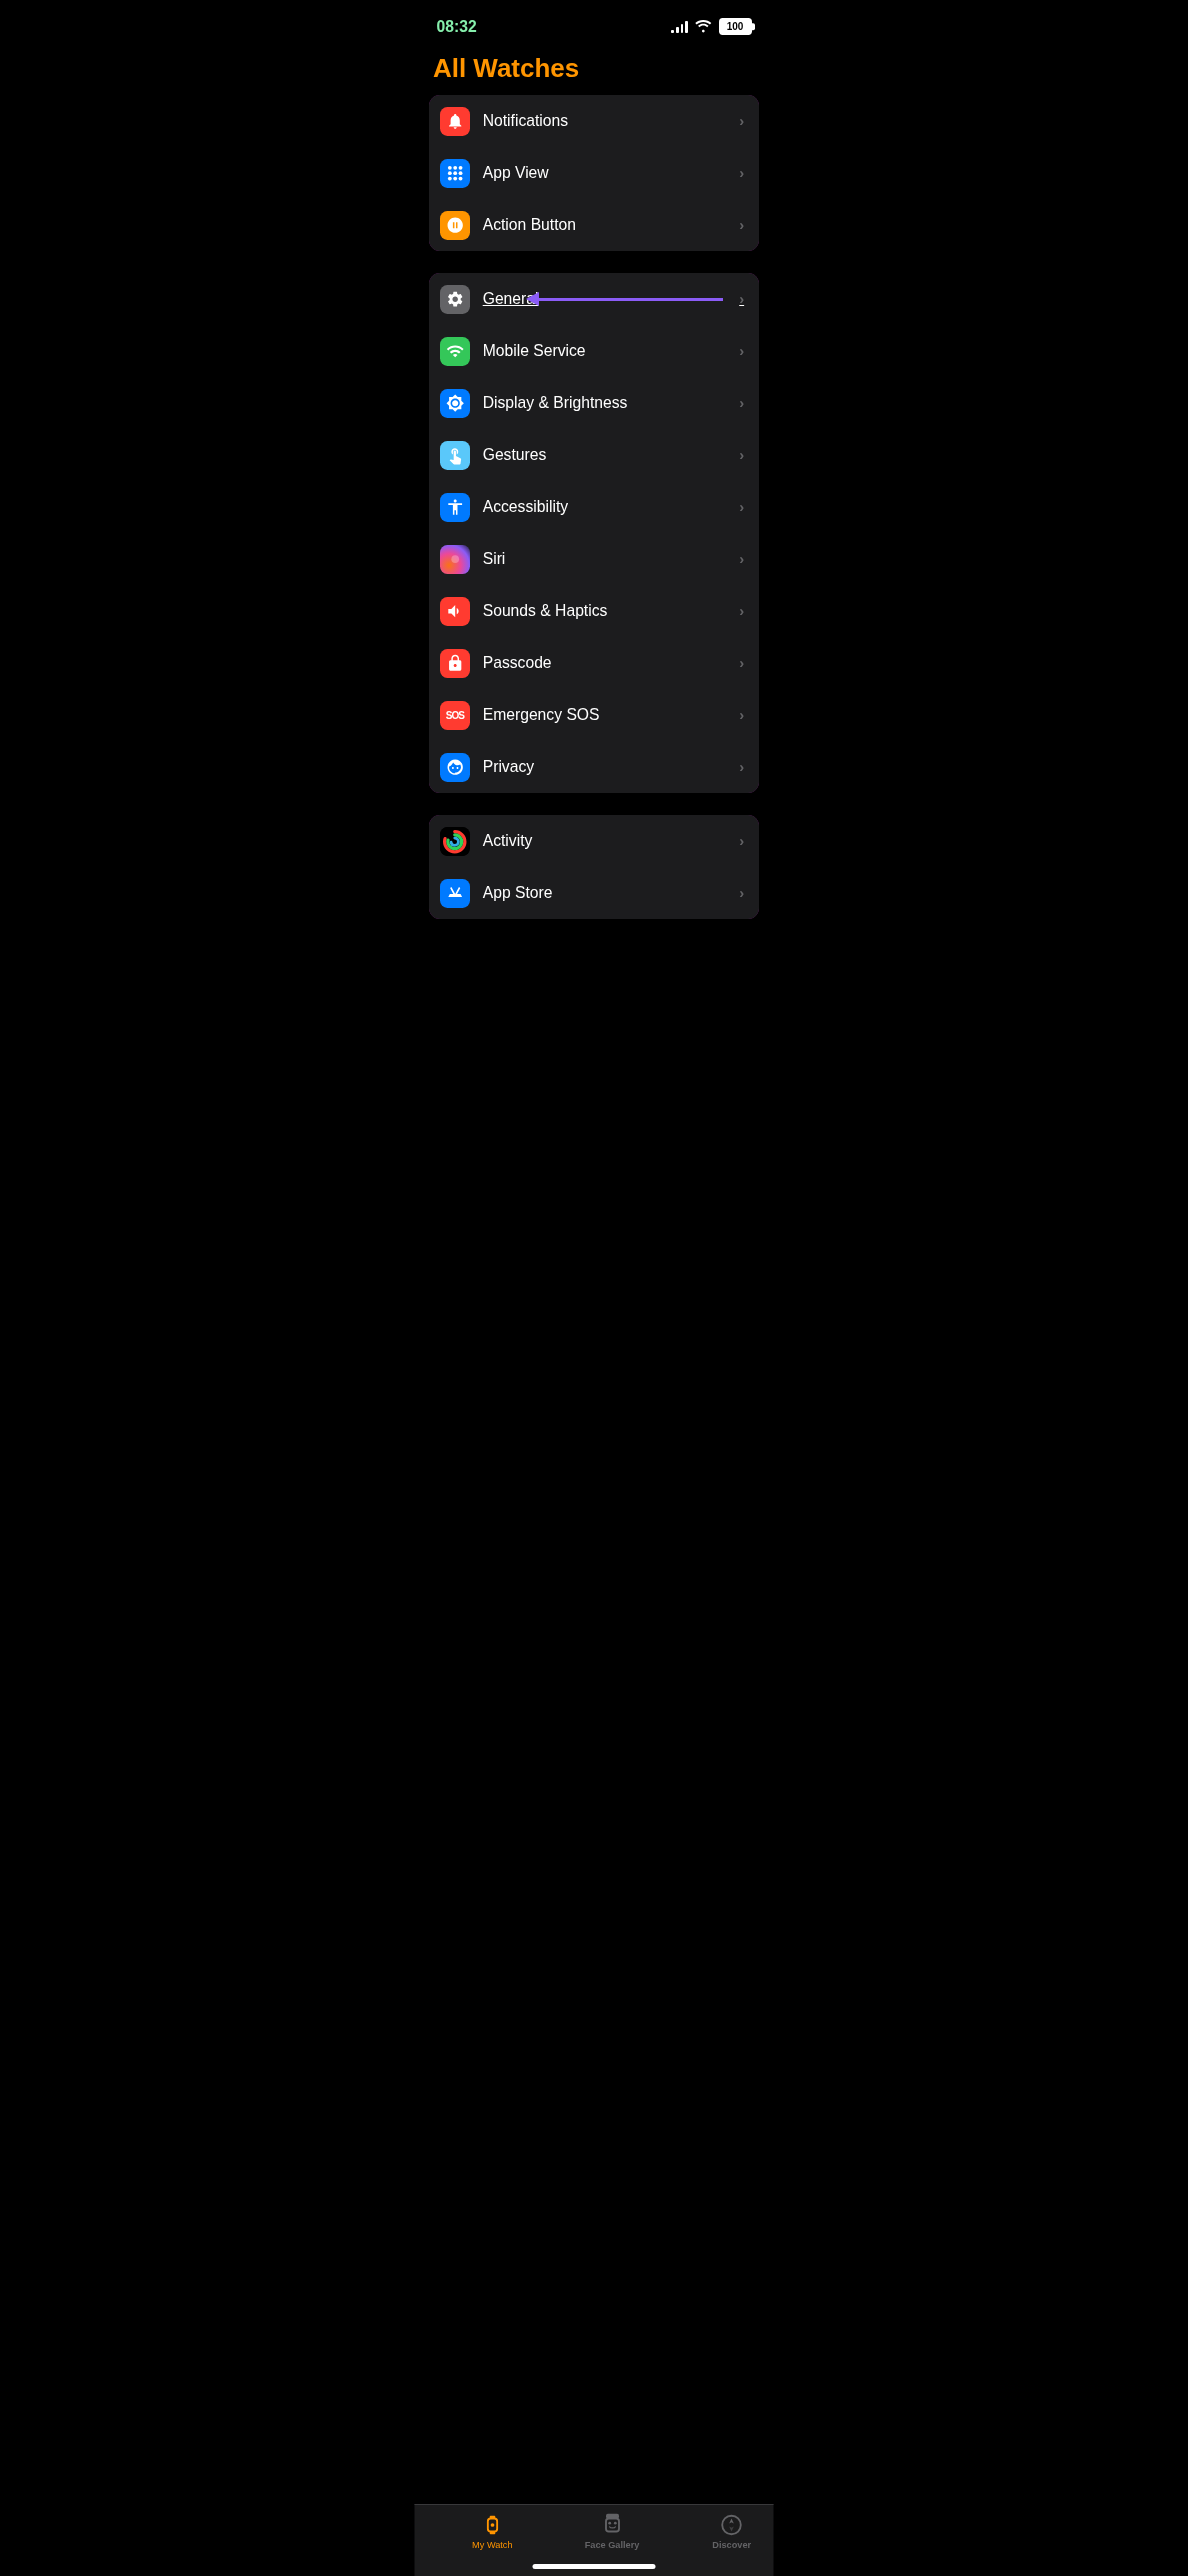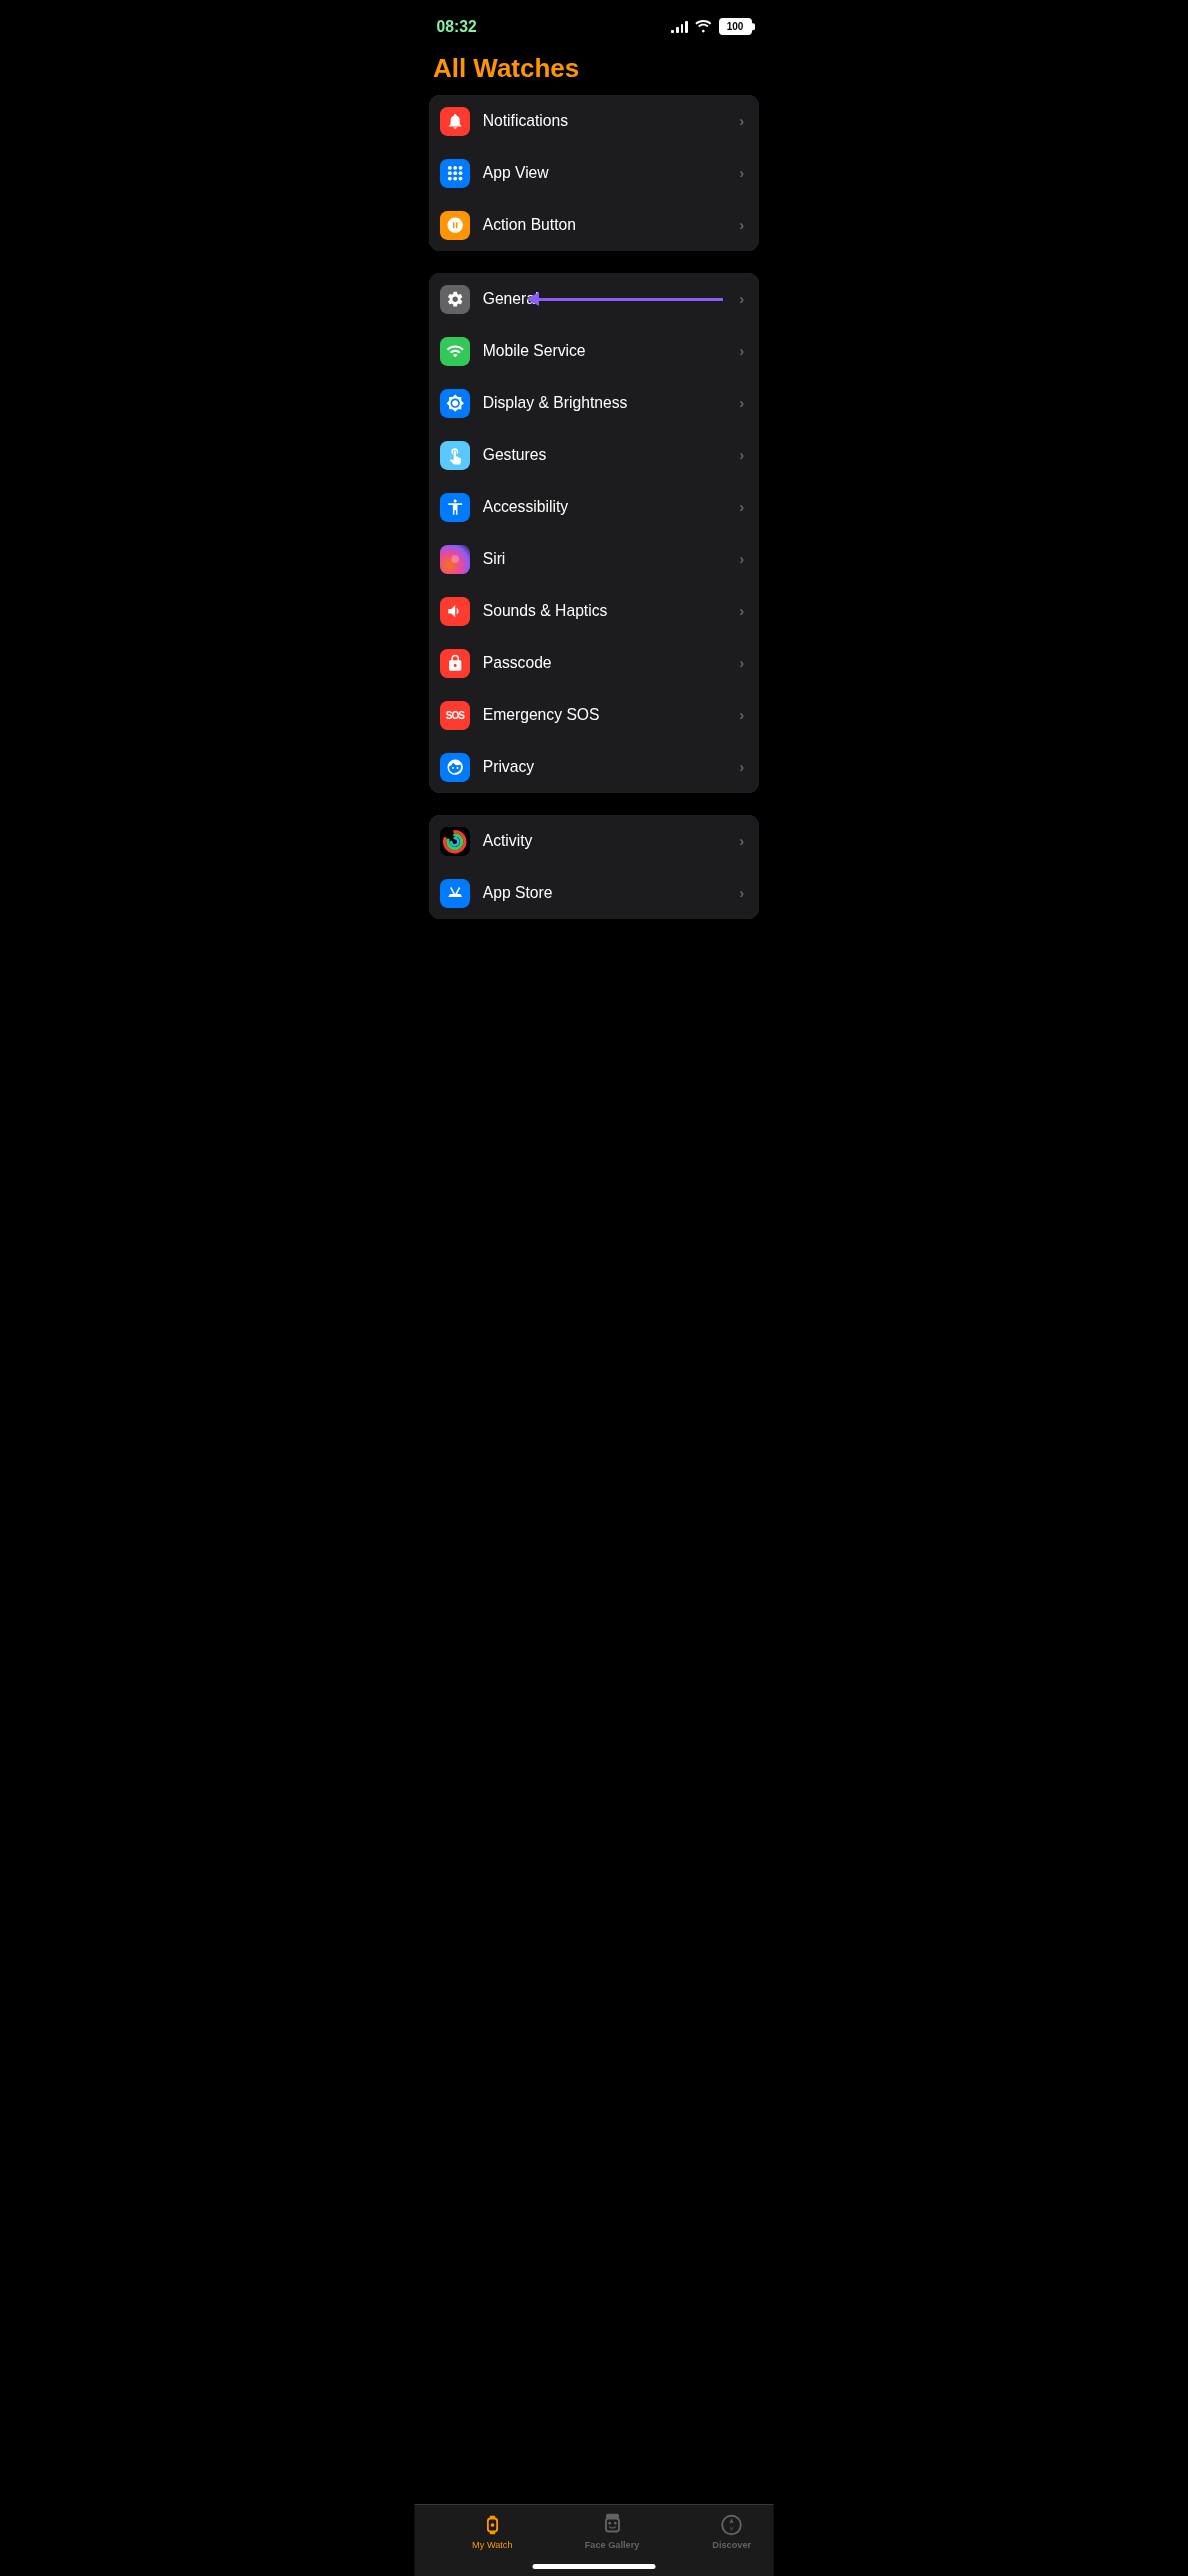--- a/index.html
+++ b/index.html
@@ -235,20 +235,21 @@
 
     
     .icon-svg {
       width: 18.4px;
       height: 18.4px;
       fill: #fff;
     }
 
     .item-with-arrow {
       position: relative;
+      text-decoration: underline;
     }
 
     
     .main-content {
       padding-bottom: 92px;
     }
   </style>
 </head>
 <body>
 

